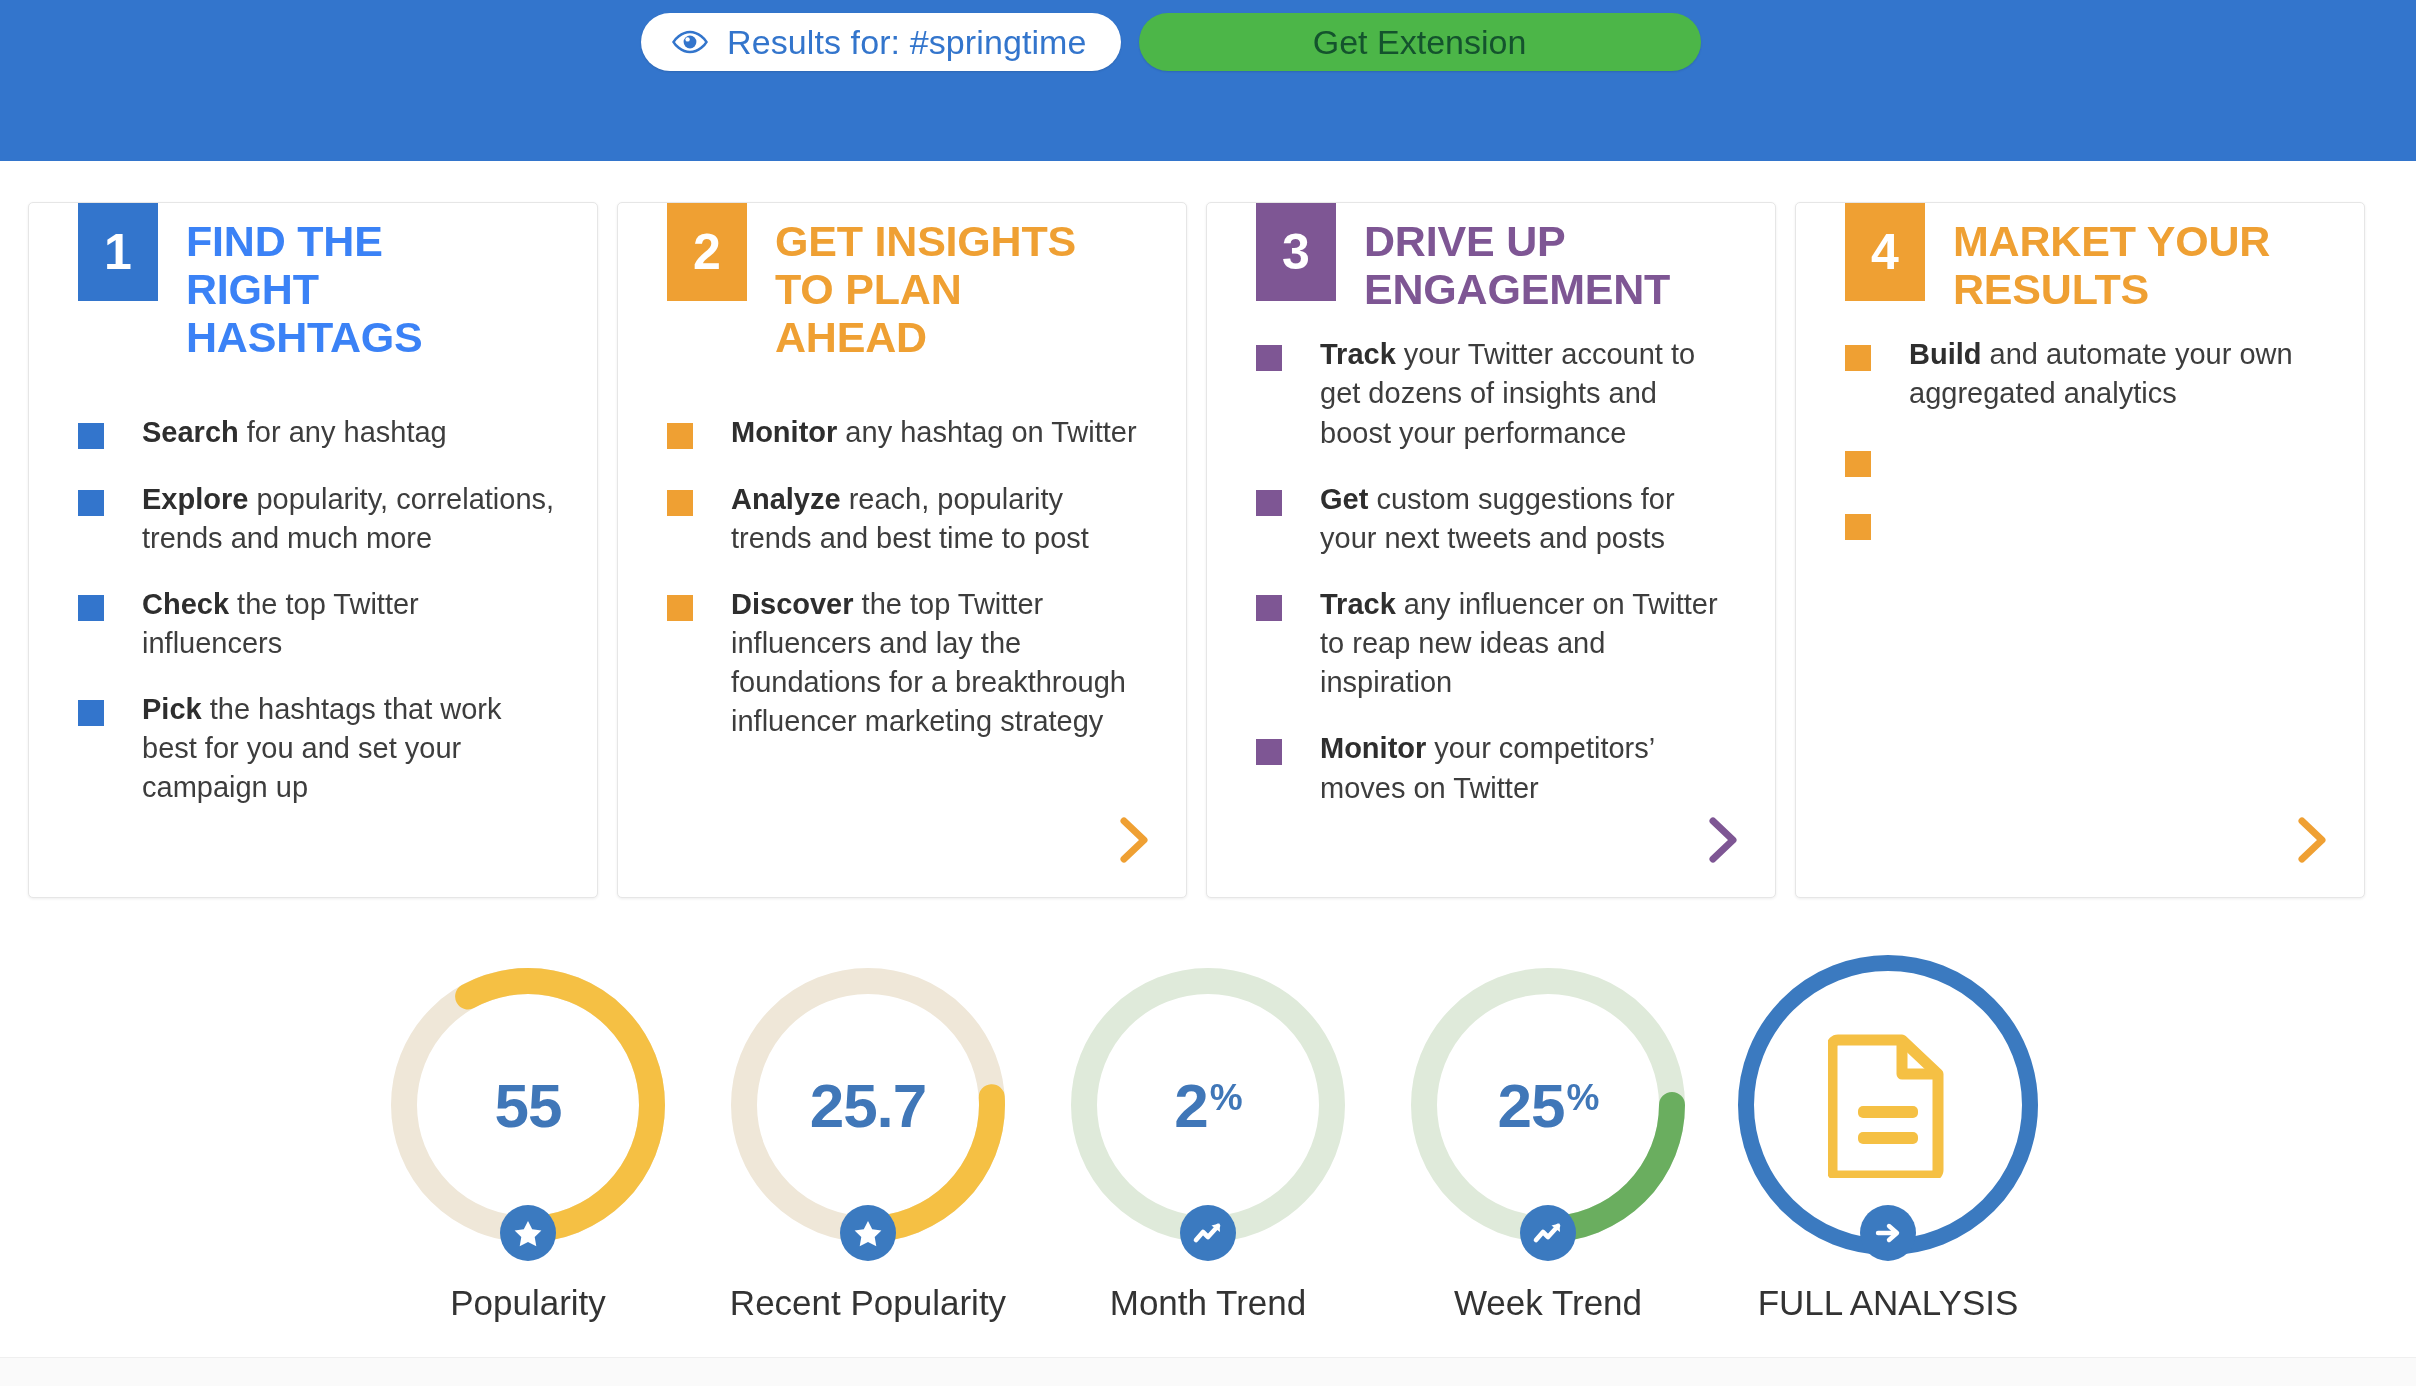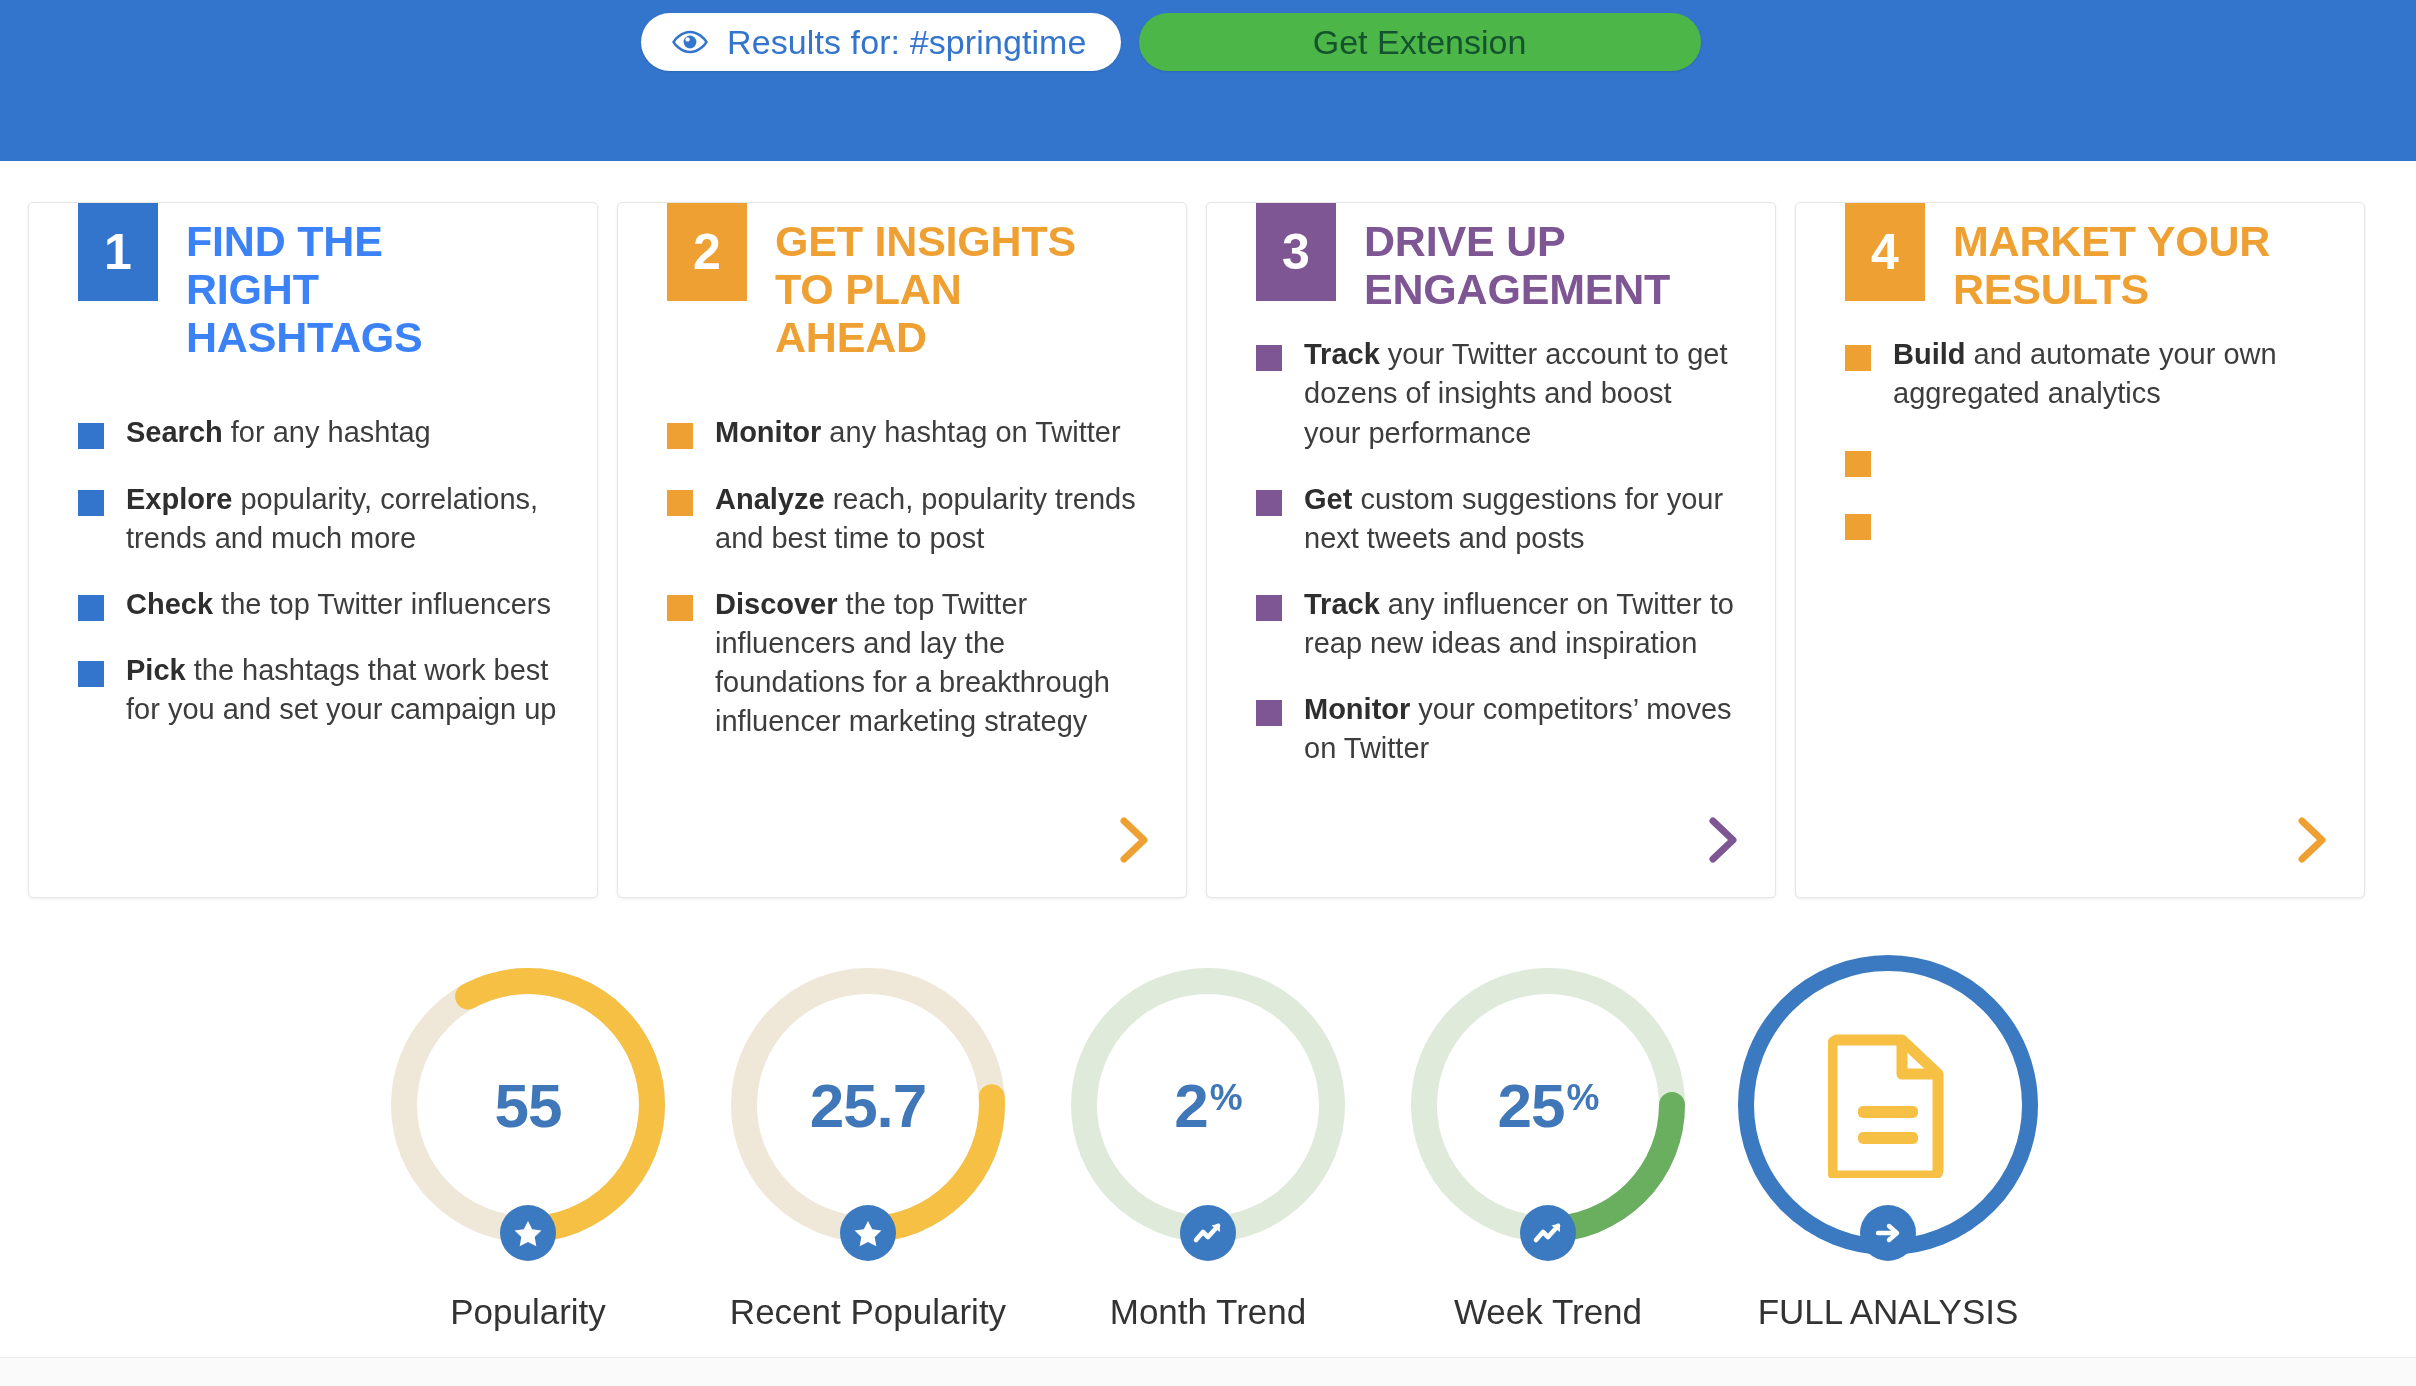--- a/index.html
+++ b/index.html
@@ -116,20 +116,21 @@
   }
   .bullets {
     list-style: none;
     margin-top: 30px;
     padding: 0 40px 0 49px;
   }
   .bullet {
     display: flex;
     align-items: flex-start;
     margin-bottom: 27px;
+    gap: 16px;
   }
   .bullet-sq {
     flex: 0 0 auto;
     width: 26px;
     height: 26px;
     margin-top: 10px;
     margin-right: 22px;
   }
   .bullet-text {
     font-size: 29px;
@@ -162,21 +163,20 @@
     justify-content: center;
     align-items: flex-start;
     gap: 0;
   }
   .metric {
     width: 340px;
     display: flex;
     flex-direction: column;
     align-items: center;
     cursor: pointer;
-    gap: 9px;
   }
   .gauge-wrap {
     position: relative;
     width: 300px;
     height: 300px;
   }
   .gauge-svg { position: absolute; inset: 0; width: 300px; height: 300px; }
   .gauge-value {
     position: absolute;
     top: 0; left: 0;

